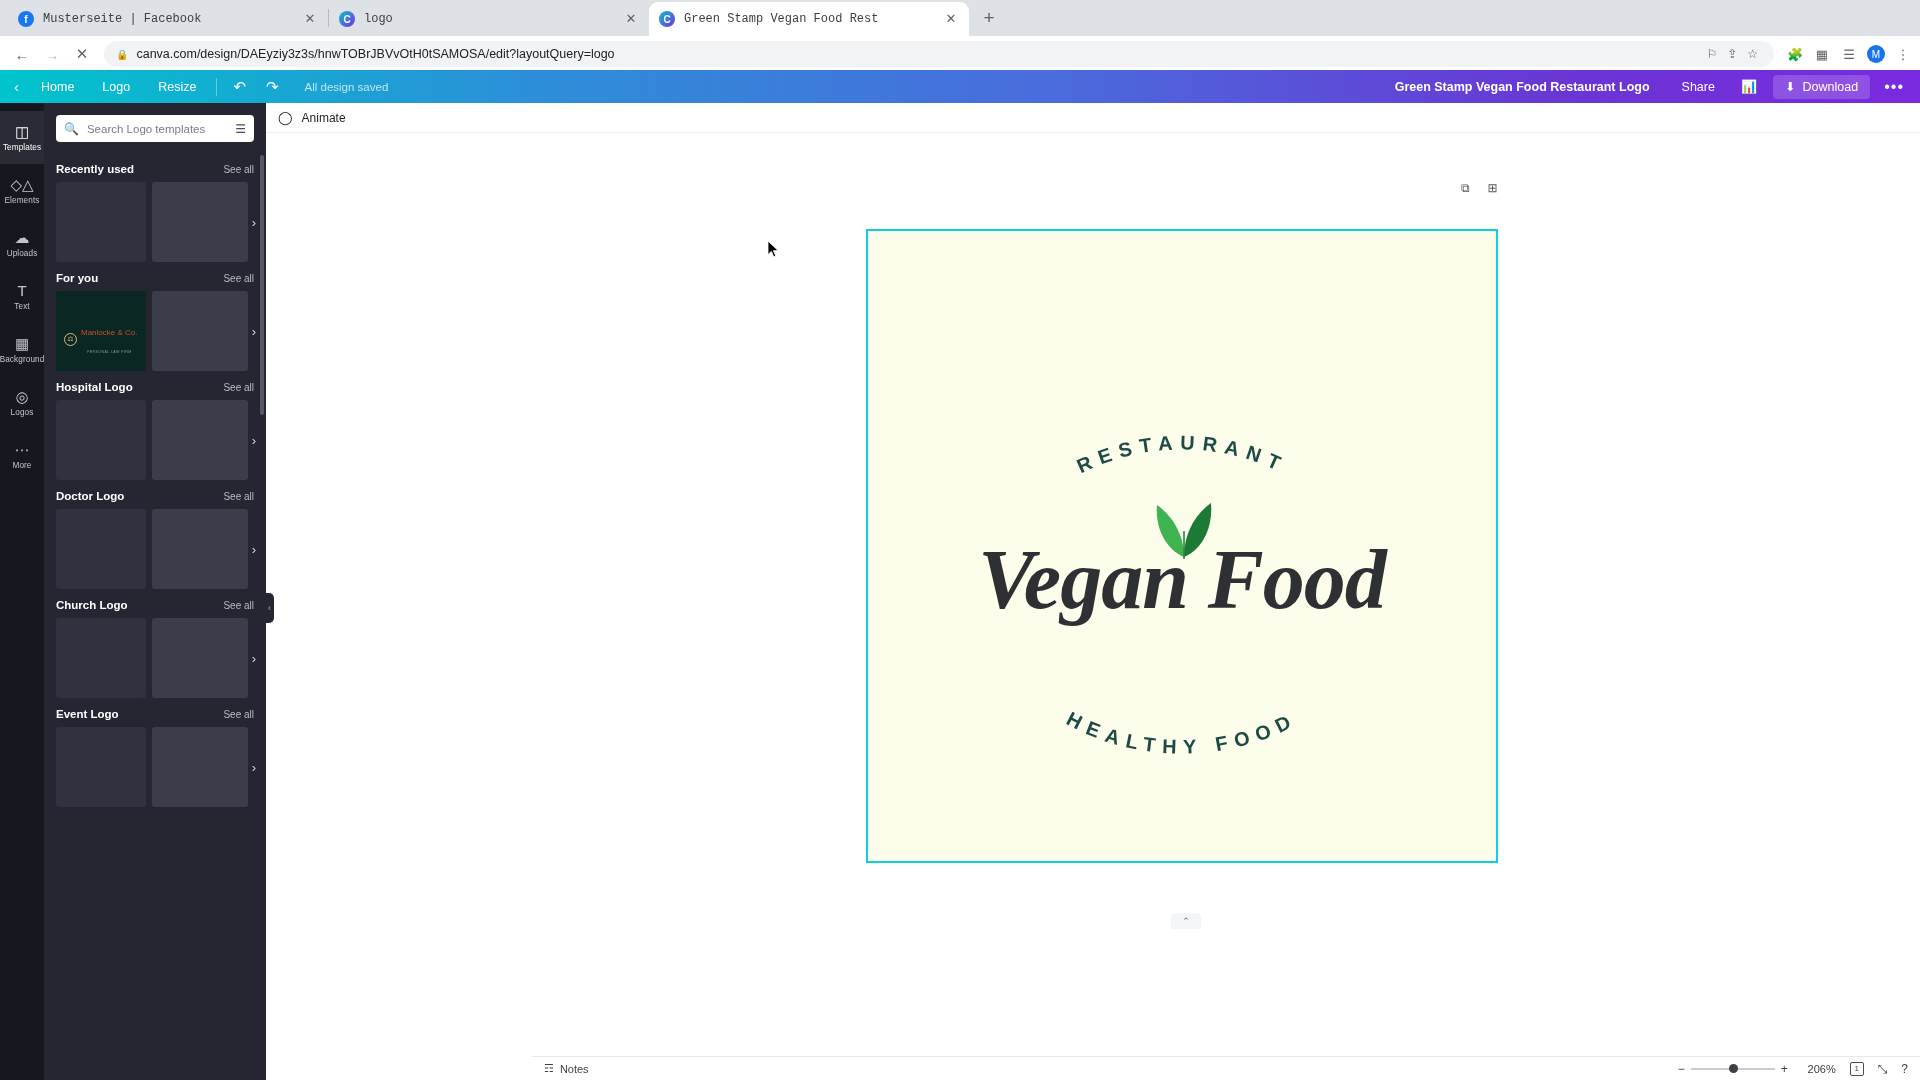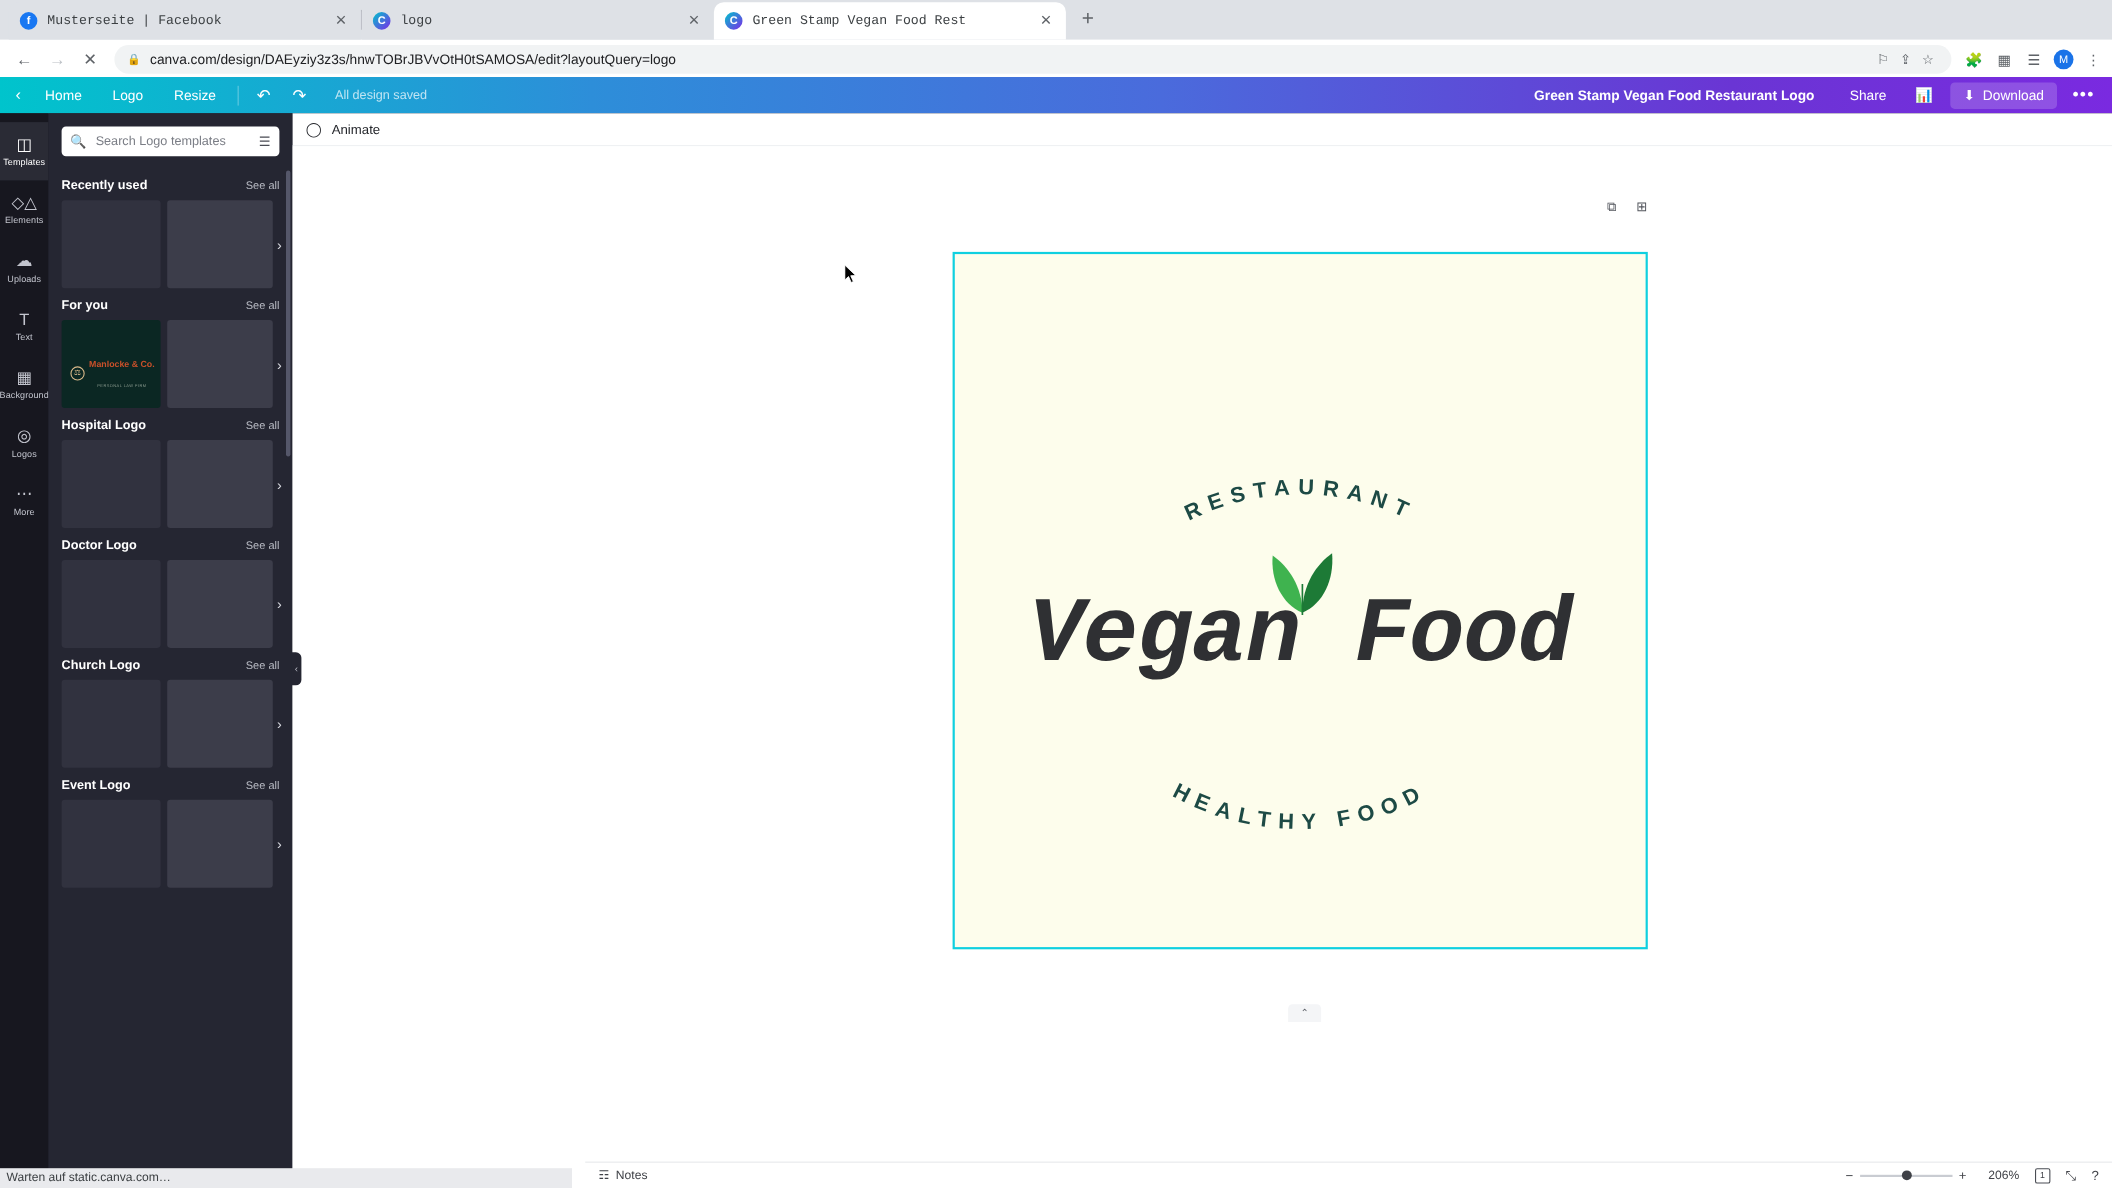--- a/index.html
+++ b/index.html
@@ -165,21 +165,21 @@
   .thumb.w2 { width:96px; background:#3c3d4a; }
   .thumb.dark { background:#0b2723; position:relative; overflow:hidden;}
   .thumb-logo {
     position:absolute; left:8px; top:30px; display:flex; align-items:center; gap:4px;
   }
   .tl-badge {
     width:13px; height:13px; border-radius:50%; border:1.2px solid #d9b98a;
     display:flex; align-items:center; justify-content:center;
     font-size:7px; color:#d9b98a;
   }
-  .tl-text { font-size:8px; color:#c8502a; font-weight:bold; line-height:1.1;}
+  .tl-text { font-size:8px; color:#c8502a; font-weight:normal; line-height:1.1;}
   .tl-sub { font-size:3.6px; color:#8a9a8e; letter-spacing:.4px; }
   .row-next {
     position:absolute; right:-10px; top:28px; width:20px; height:24px;
     display:flex; align-items:center; justify-content:center;
     color:#d6d7de; font-size:13px;
   }
   .panel-scrollbar {
     position:absolute; right:2px; top:52px; width:4px; height:260px;
     background:#55576a; border-radius:2px;
   }
@@ -213,21 +213,21 @@
   
   .logo-box { position:absolute; inset:0; }
   .arc-text { position:absolute; left:0; top:0; width:100%; height:100%; }
   .arc-text text, .arc-text textPath {
     fill:#1d4a45; font-family:"Liberation Sans", sans-serif;
     font-size:20px; font-weight:bold; letter-spacing:7.5px;
   }
   .leaf-wrap { position:absolute; left:283px; top:262px; width:66px; height:66px; }
   .wordmark {
     position:absolute; left:0; right:0; top:300px; text-align:center;
-    font-family:Liberation Mono, monospace; font-style:italic; font-weight:bold;
+    font-family:Liberation Serif, serif; font-style:italic; font-weight:bold;
     font-size:84px; color:#2f3033; letter-spacing:-1px;
   }
   .estd {
     position:absolute; left:0; right:0; top:378px; text-align:center;
     font-size:14.5px; font-weight:bold; color:#1d1f22; letter-spacing:1.6px;
   }
 
   .addpage {
     position:absolute; left:600px; top:745px; width:632px; height:28px;
     background:#f0f1f4; border-radius:3px;
@@ -609,14 +609,13 @@
           </span>
         </div>
       </div>
     </div>
   </div>
 
   <svg class="cursor" viewBox="0 0 12 17">
     <path d="M0 0 L0 13.5 L3.4 10.4 L5.8 15.8 L7.8 15 L5.4 9.7 L10 9.5 Z" fill="#000" stroke="#fff" stroke-width="0.8"></path>
   </svg>
 
-  <div class="statusbar">Warten auf static.canva.com…</div>
 </div>
 
 </body></html>

